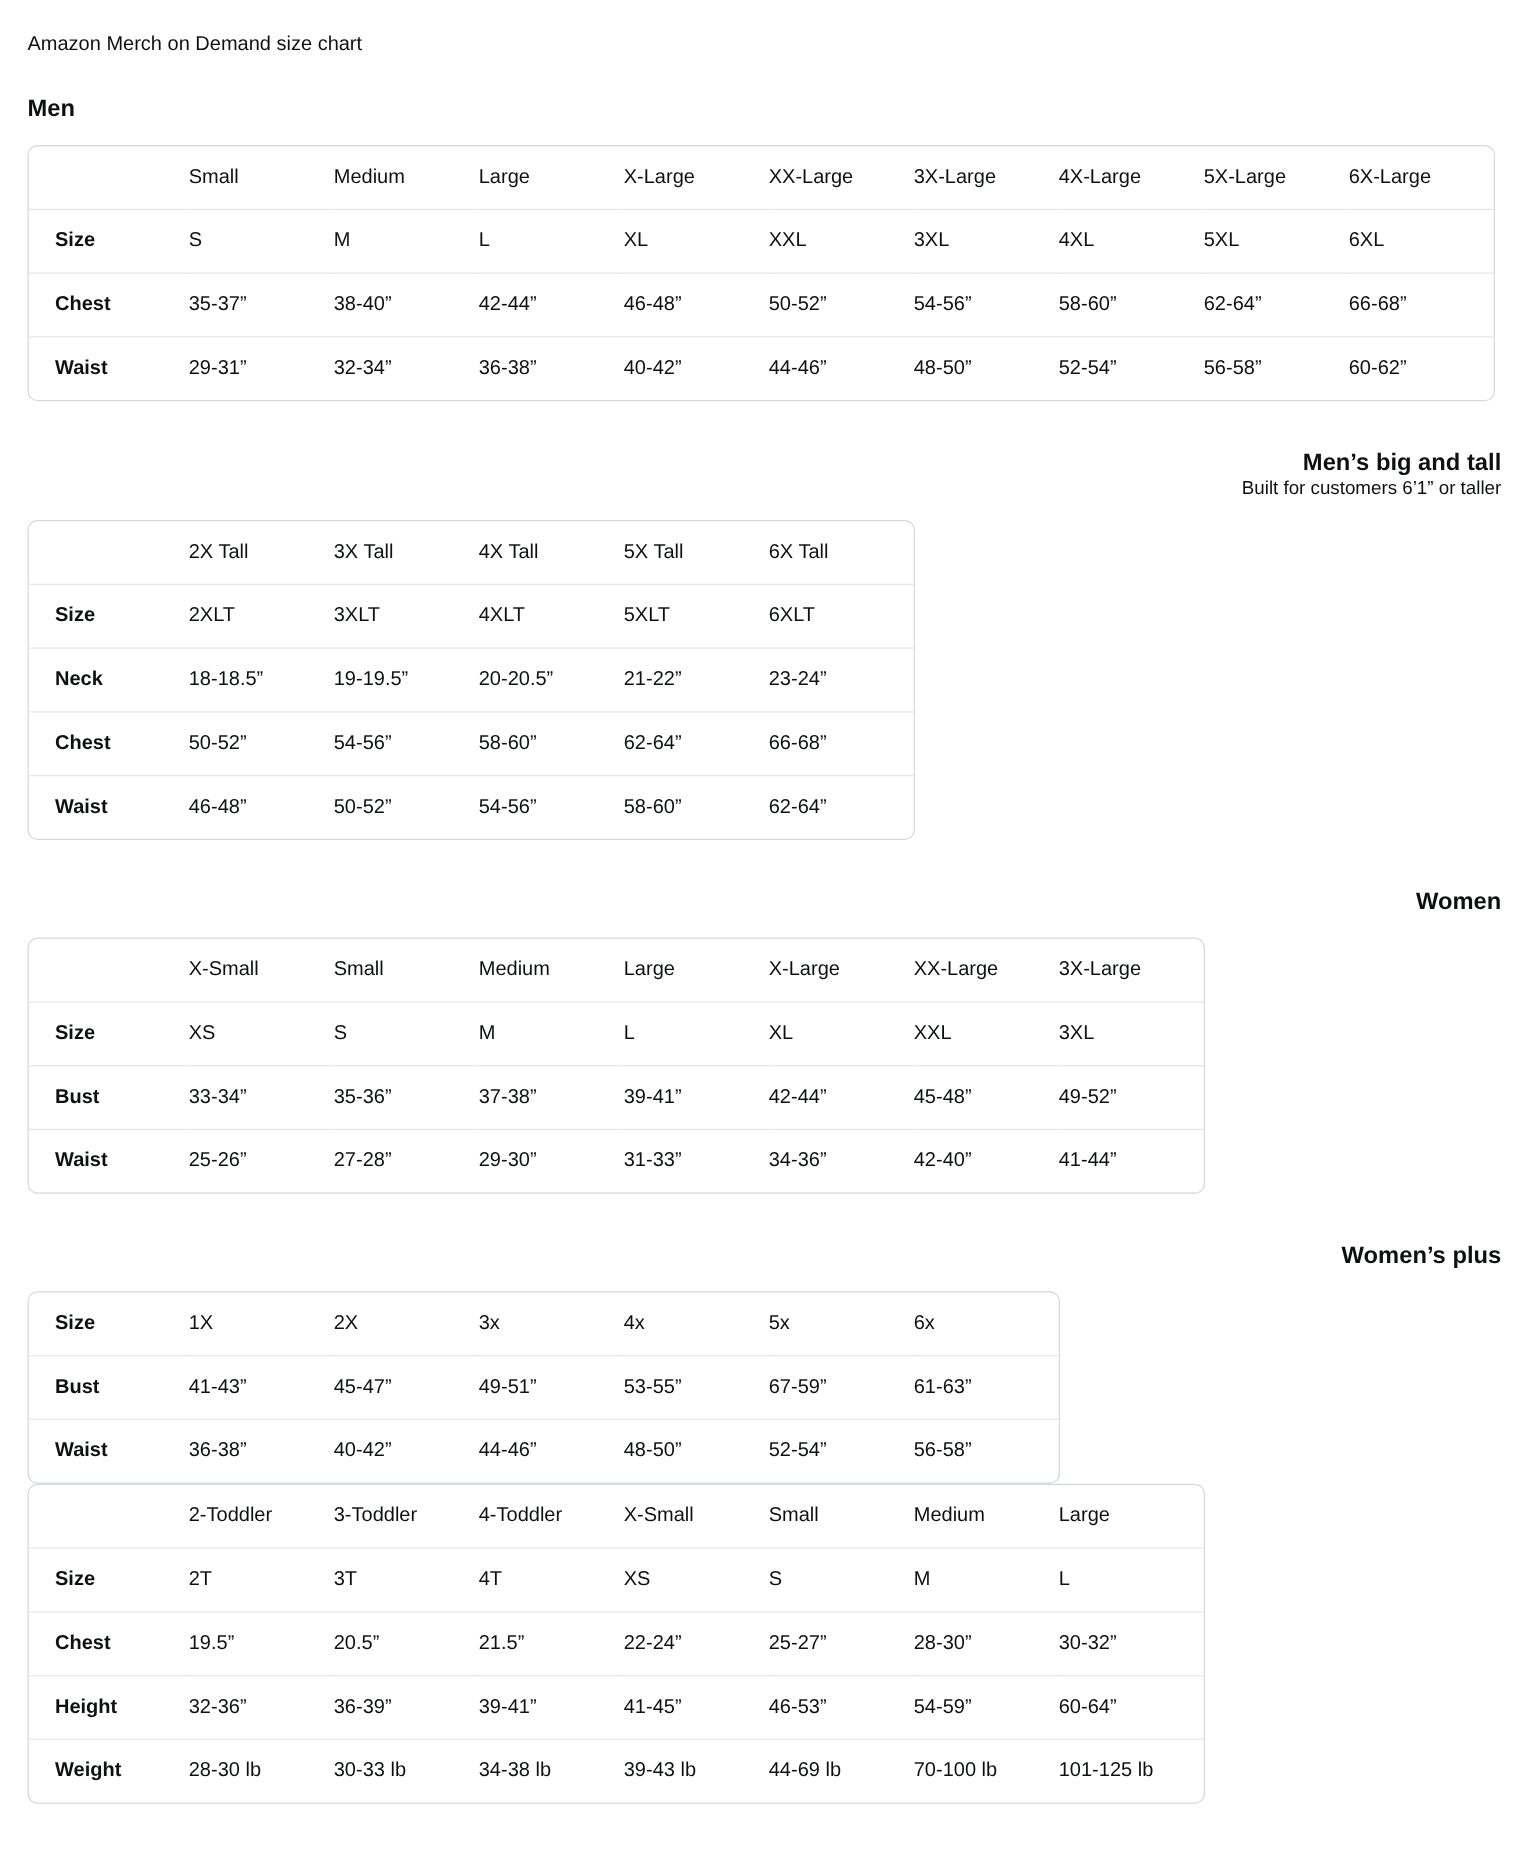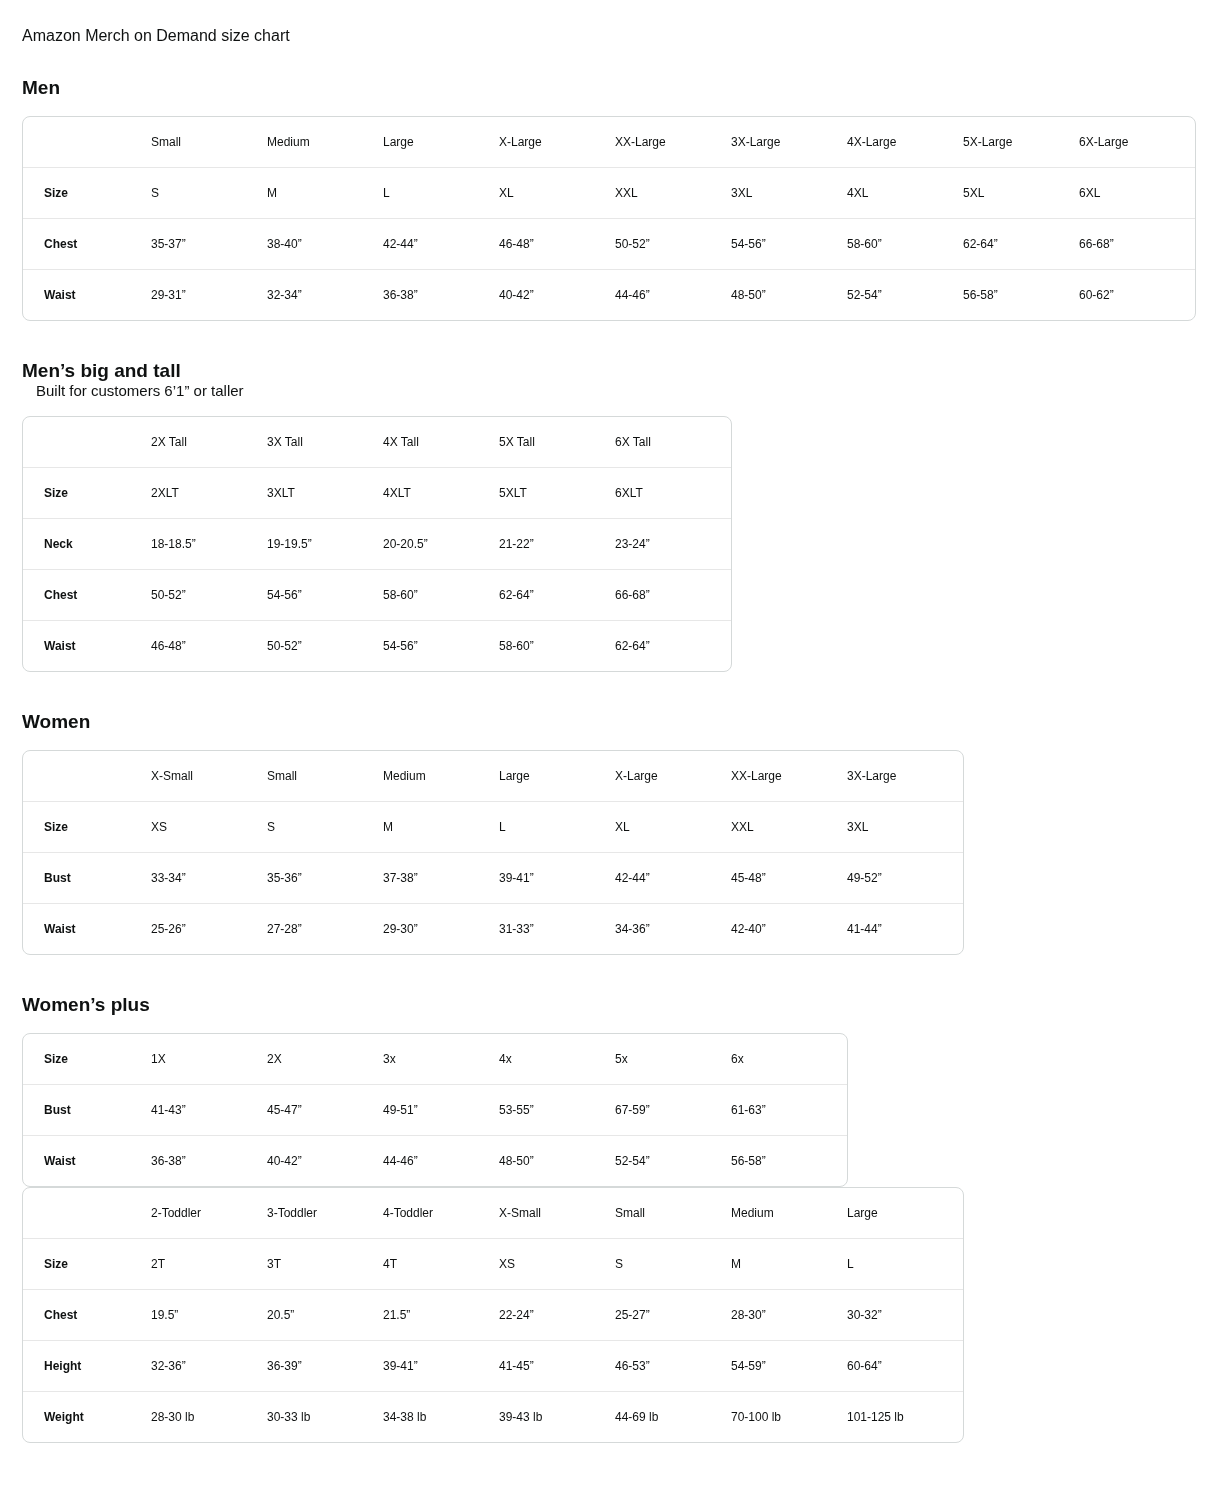--- a/index.html
+++ b/index.html
@@ -14,21 +14,21 @@
     padding: 26px 22px 24px 22px;
   }
   .page-title {
     font-size: 16px;
     font-weight: 400;
     line-height: 1.2;
     margin: 0 0 32px 0;
   }
   .chart-section .section-heading {
     display: flex;
-    align-items: flex-start;
+    align-items: flex-end;
     font-size: 19px;
     font-weight: 700;
     line-height: 1.15;
     margin: 0 0 17px 0;
   }
   .chart-section + .chart-section .section-heading {
     margin-top: 39px;
     flex-direction: column;
   }
   .section-subtitle {
@@ -36,21 +36,21 @@
     font-weight: 400;
     margin-left: 14px;
     color: #0f1111;
   }
   table.size-table {
     border-collapse: separate;
     border-spacing: 0;
     border: 1px solid #d5d9d9;
     border-radius: 8px;
     table-layout: fixed;
-    font-size: 12px;
+    font-size: 16px;
   }
   table.size-table th, table.size-table td {
     height: 50px;
     padding: 0;
     text-align: left;
     vertical-align: middle;
     font-weight: 400;
     white-space: nowrap;
     overflow: hidden;
   }

